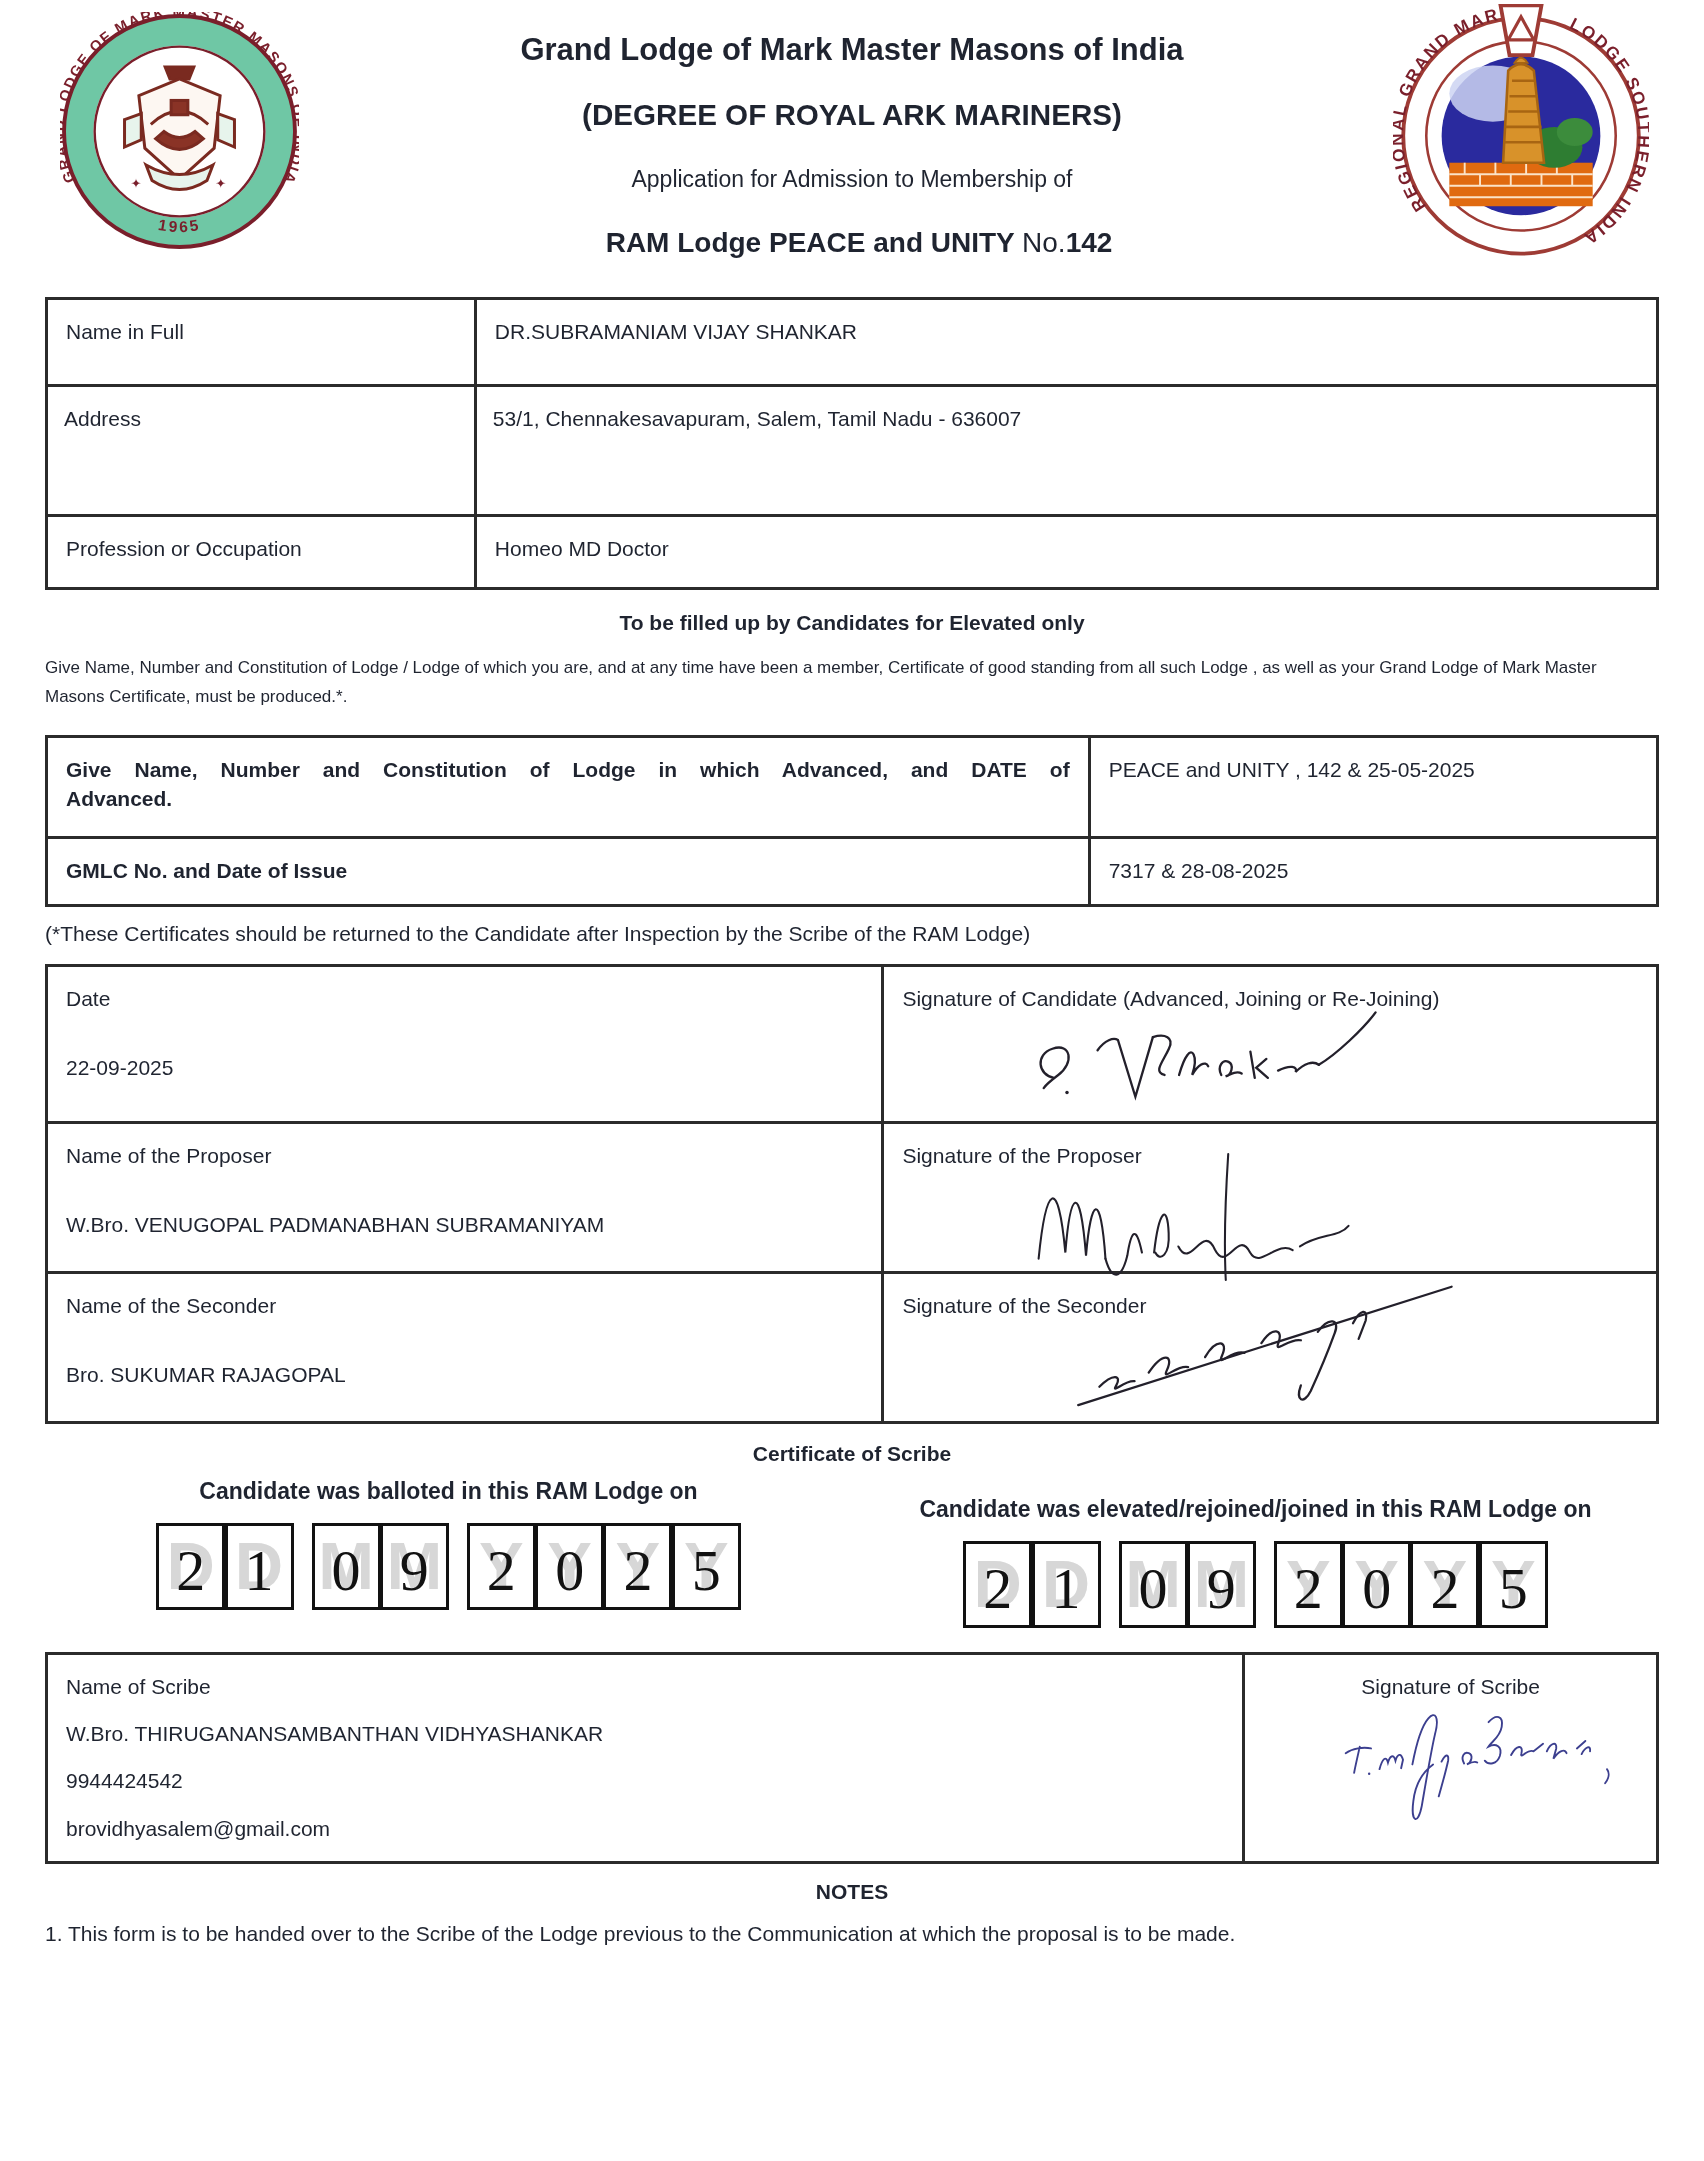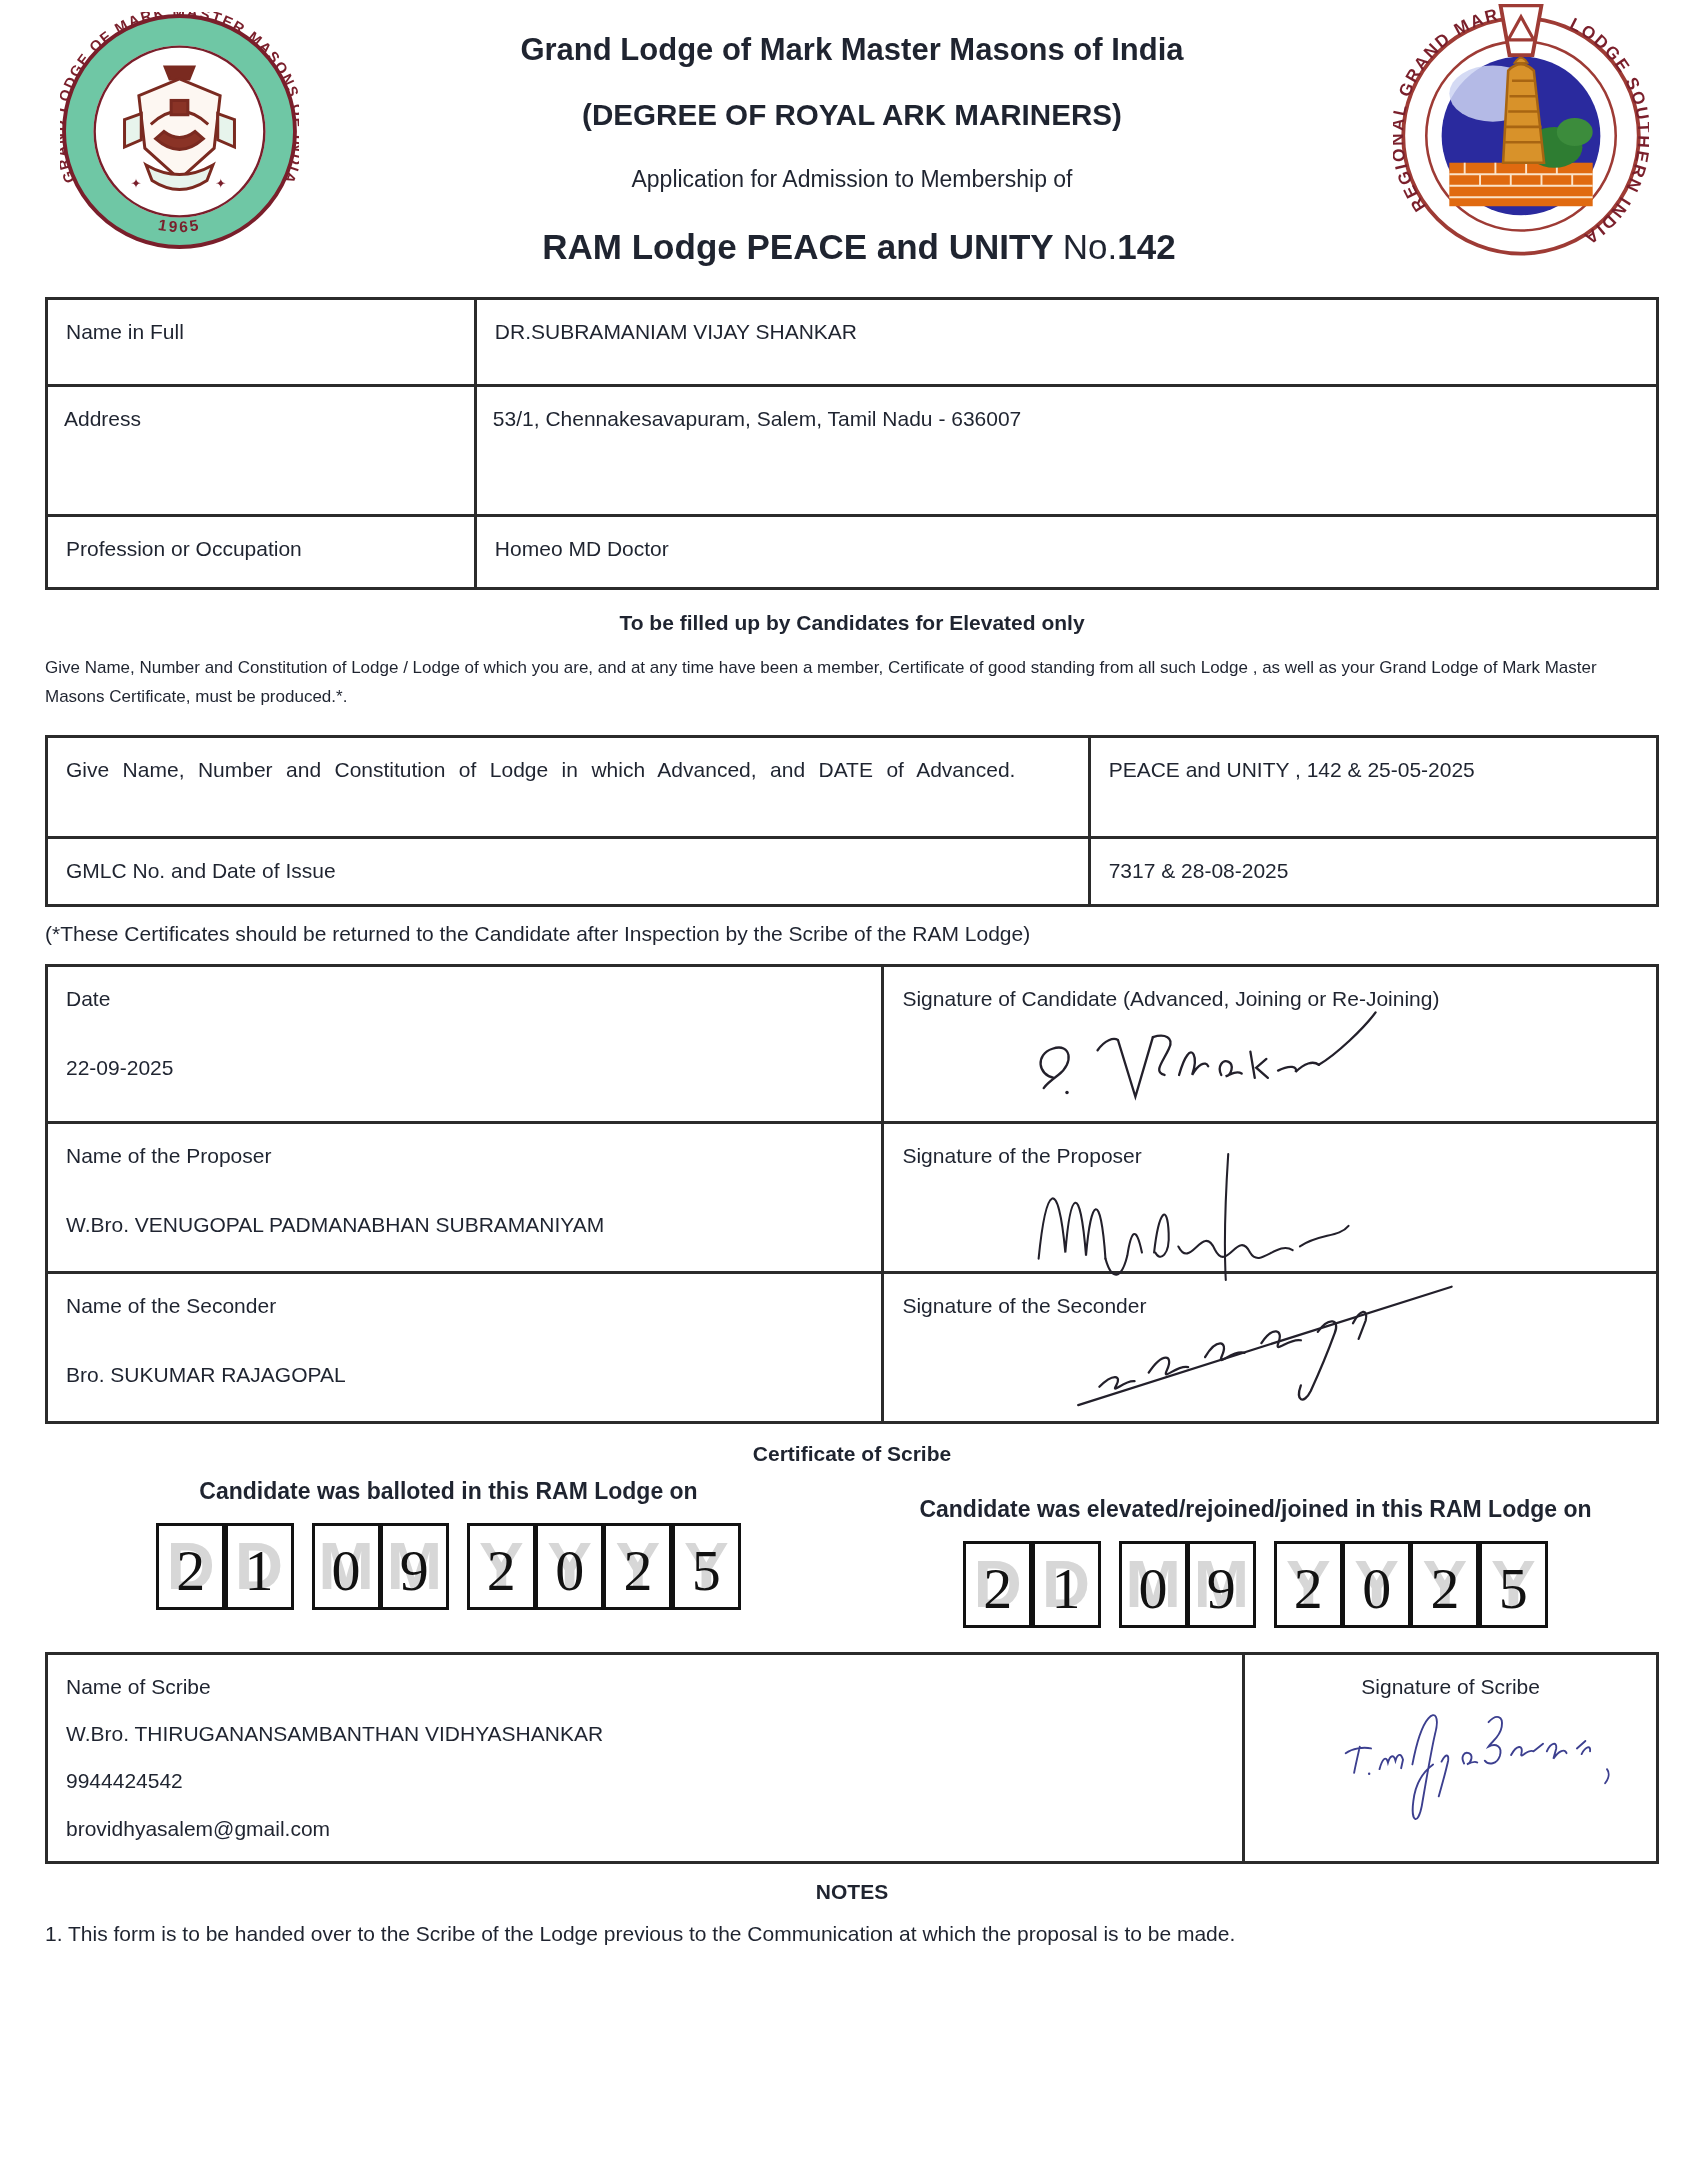--- a/index.html
+++ b/index.html
@@ -12,39 +12,39 @@
 
   
   .header{position:relative;height:297px;}
   .logo{position:absolute;top:12.4px;}
   .logo-left{left:60px;width:239px;height:239px;}
   .logo-right{right:55px;top:4.1px;width:256px;height:256px;}
   .titles{text-align:center;padding-top:32px;}
   .t1{font-size:31px;font-weight:700;margin-bottom:30px;}
   .t2{font-size:29.6px;font-weight:700;margin-bottom:34px;}
   .t3{font-size:23px;font-weight:400;margin-bottom:34px;}
-  .t4{font-size:35px;font-weight:700;padding-left:14px;}
+  .t4{font-size:28px;font-weight:700;padding-left:14px;}
   .t4 .no{font-weight:400;}
 
   .center-head{ text-align:center;font-weight:700;font-size:21px; }
   .head-all{margin:12.4px 0 16.5px 0;}
 
   
   table{border-collapse:collapse;width:100%;table-layout:fixed;}
   td{border:3.4px solid #2b2b2b;vertical-align:top;padding:18px 18px;font-size:21px;line-height:1.35;}
   .tbl1 .c1{width:24.2%;}
   .tbl1 .r1 td{height:48px;}
   .tbl1 .r2 td{height:91px;padding-left:16px;}
   .tbl1 .r3 td{height:54px;}
   .tbl1 .r4 td{height:34px;}
 
   .head-elev{margin:20.6px 0 18px 0;}
   .para{font-size:17px;line-height:1.75;margin-bottom:23.4px;}
 
-  .tbl2 .c1{width:62.3%;}
+  .tbl2 .c1{width:62.3%;font-weight:bold;}
   .tbl2 .just{text-align:justify;word-spacing:7.6px;}
   .tbl2 .r1 td{height:62px;}
   .tbl2 .r2 td{height:25px;}
 
   .cert-note{font-size:21px;margin:15px 0 18px 0;}
 
   .tbl3 .c1{width:49.5%;}
   .tbl3 td{position:relative;}
   .tbl3 .r1 td{height:118px;}
   .tbl3 .r2 td{height:111px;}

